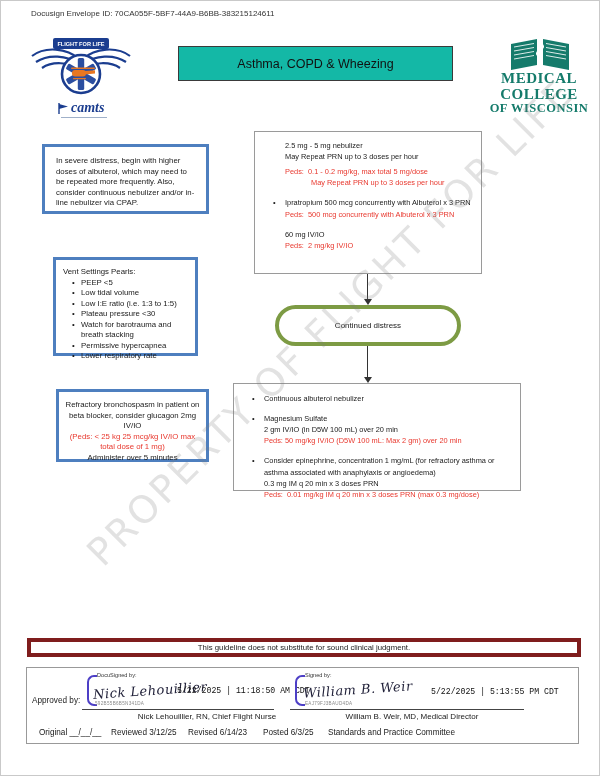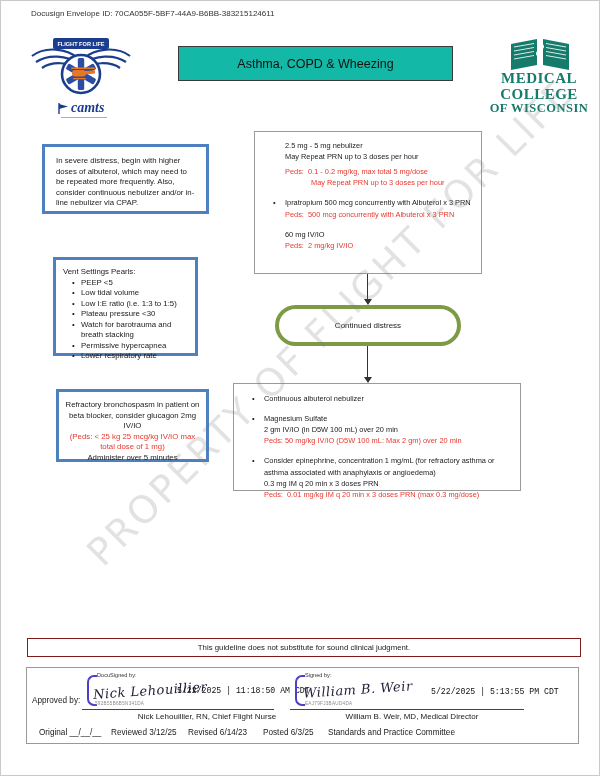--- a/index.html
+++ b/index.html
@@ -52,21 +52,21 @@
 
   
   .vline{width:1px;background:#333;z-index:1;}
   .arrowhead{width:0;height:0;border-left:4px solid transparent;border-right:4px solid transparent;
              border-top:6px solid #333;z-index:1;}
   .oval{left:274px;top:304px;width:186px;height:41px;border:4.5px solid #7d9b44;border-radius:22px;
         background:#fff;display:flex;align-items:center;justify-content:center;font-size:8px;color:#1a1a1a;
         box-sizing:border-box;z-index:2;}
 
   
-  .disclaimer{left:26px;top:637px;width:554px;height:19px;border:1px solid #7f1d1d;display:flex;
+  .disclaimer{left:26px;top:637px;width:554px;height:19px;border:4px solid #7f1d1d;display:flex;
               align-items:center;justify-content:center;font-size:7.8px;color:#222;box-sizing:border-box;background:#fff;z-index:2;}
   .sigbox{left:25px;top:666px;width:553px;height:77px;border:1px solid #999;box-sizing:border-box;background:#fff;z-index:10;}
   .approved{left:5px;top:28px;font-size:8.2px;}
   .ds-bracket{width:8px;height:27px;border-left:2px solid #4d3fc6;border-top:2px solid #4d3fc6;
               border-bottom:2px solid #4d3fc6;border-radius:7px 0 0 7px;}
   .sig-tag{font-size:5.6px;color:#333;}
   .sig-script{font-family:"DejaVu Serif", serif;font-style:italic;font-size:13px;color:#22223a;
               transform:rotate(-4deg);letter-spacing:0.5px;white-space:nowrap;}
   .sig-id{font-size:4.6px;color:#8a8a8a;letter-spacing:0.3px;}
   .sig-line{height:1px;background:#444;}

